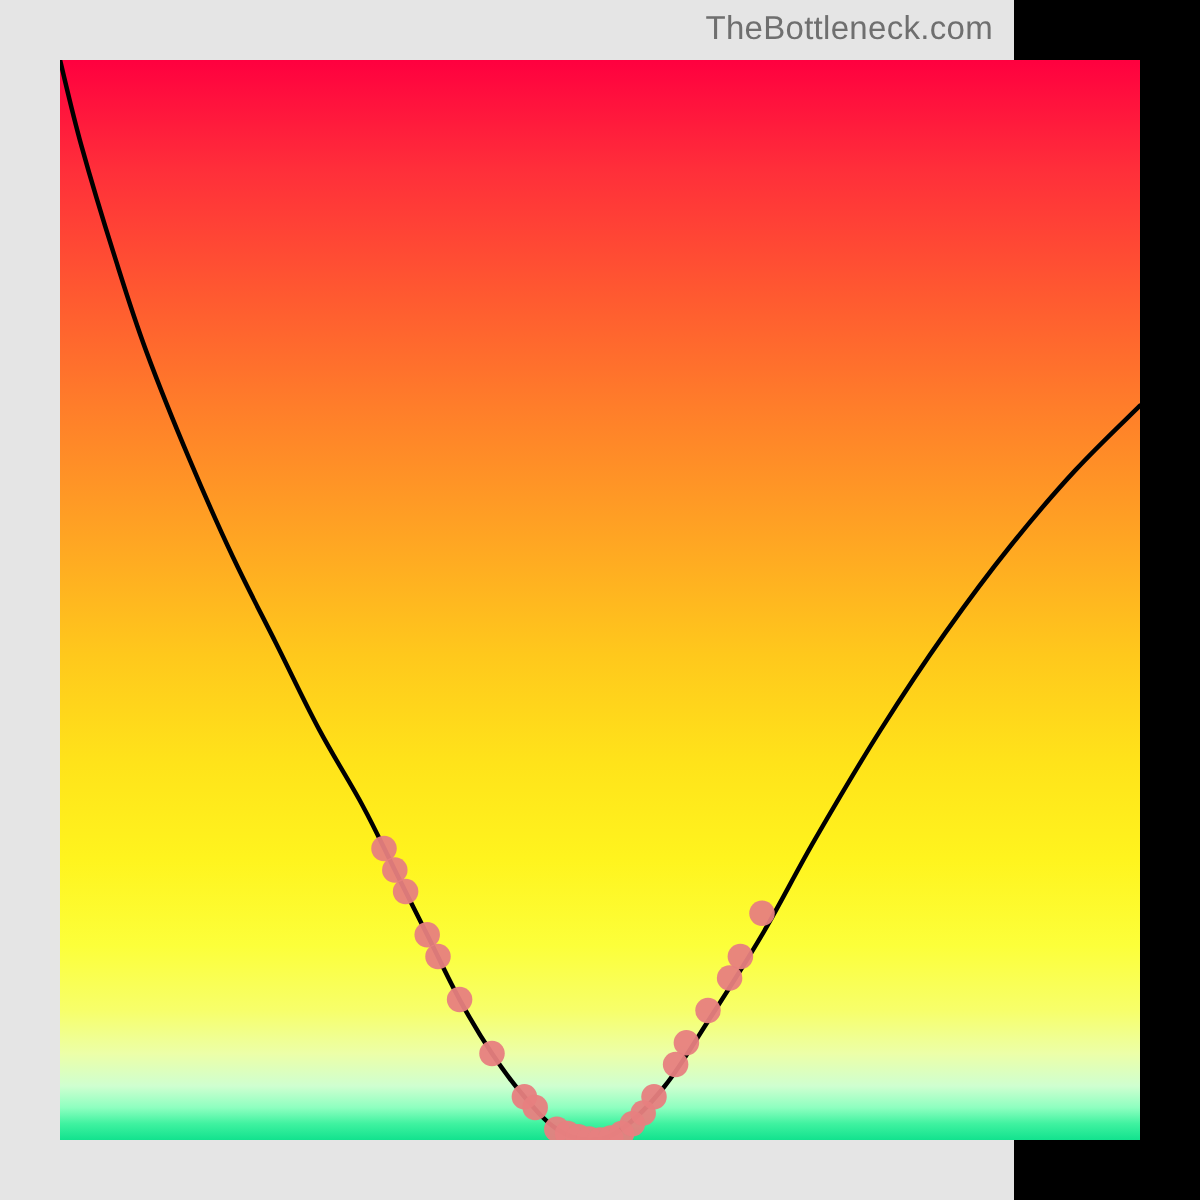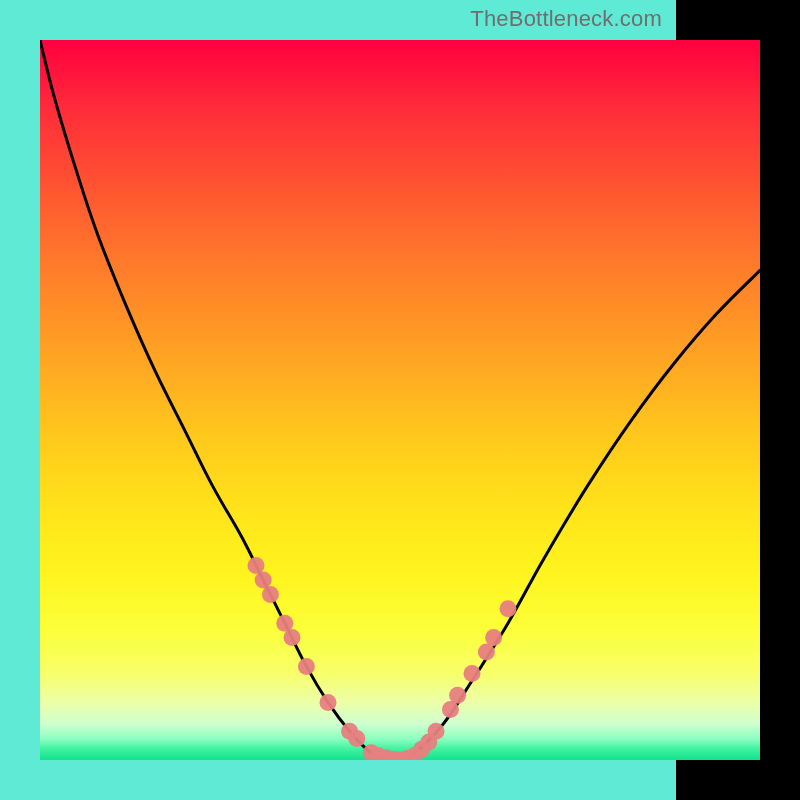--- a/index.html
+++ b/index.html
@@ -8,21 +8,21 @@
     width: 800px;
     height: 800px;
     overflow: hidden;
     background: #000;
     font-family: Arial, Helvetica, sans-serif;
   }
   .frame {
     position: relative;
     width: 676px;
     height: 800px;
-    background: #5eead4;
+    background: #e5e5e5;
   }
   .plot {
     position: absolute;
     left: 40px;
     top: 40px;
     width: 720px;
     height: 720px;
     background: linear-gradient(to bottom,
       #ff003f 0%,
       #ff2e3a 10%,

